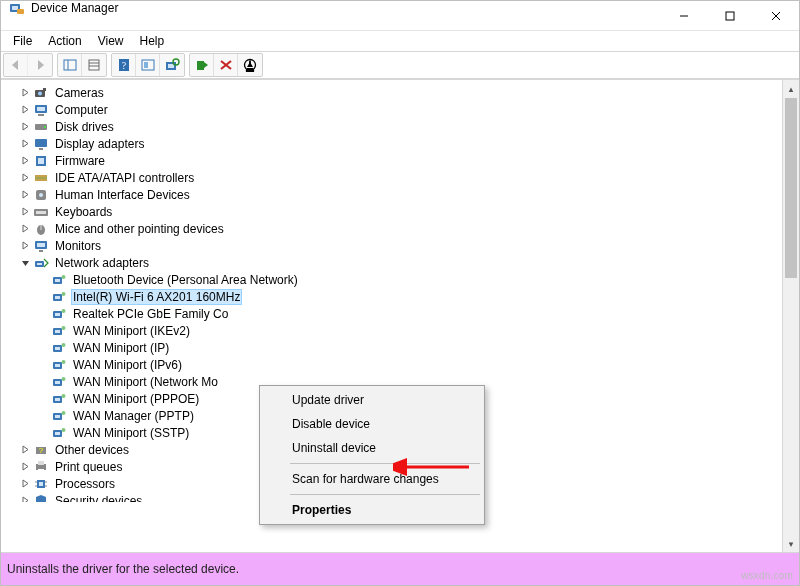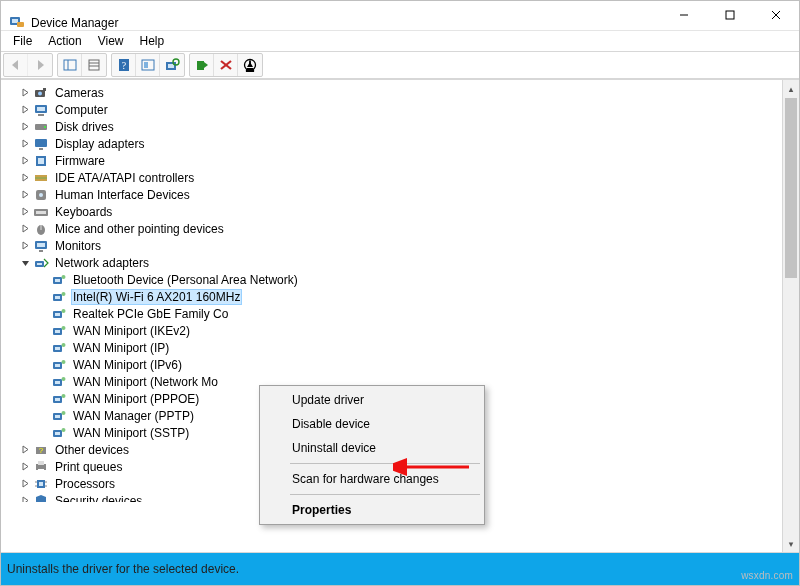--- a/index.html
+++ b/index.html
@@ -19,21 +19,21 @@
     height: 586px;
     border: 1px solid #bfbfbf;
     display: flex;
     flex-direction: column;
     position: relative;
   }
   
   .titlebar {
     height: 30px;
     display: flex;
-    align-items: flex-end;
+    align-items: flex-start;
     padding-left: 8px;
     border-bottom: 1px solid #e5e5e5;
     background: #fff;
   }
   .titlebar .icon { width: 16px; height: 16px; margin-right: 6px; display:inline-flex; align-items:center; justify-content:center;}
   .title-text { flex: 1; font-size: 12px; }
   .win-controls { display: flex; }
   .win-btn {
     width: 46px; height: 30px;
     display: flex; align-items: center; justify-content: center;
@@ -149,21 +149,21 @@
   }
   .cm-item.bold { font-weight: 700; }
   
   .statusbar {
     height: 22px;
     border-top: 1px solid #d7d7d7;
     display: flex; align-items: center;
     padding: 16px 6px;
     font-size: 12px;
     color: #222;
-    background:#0ea5e9;
+    background:#f0abfc;
   }
   
   .arrow-annotation {
     position: absolute;
     left: 392px; top: 376px;
     z-index: 20;
     pointer-events: none;
   }
   
   .ic { display:block; }

